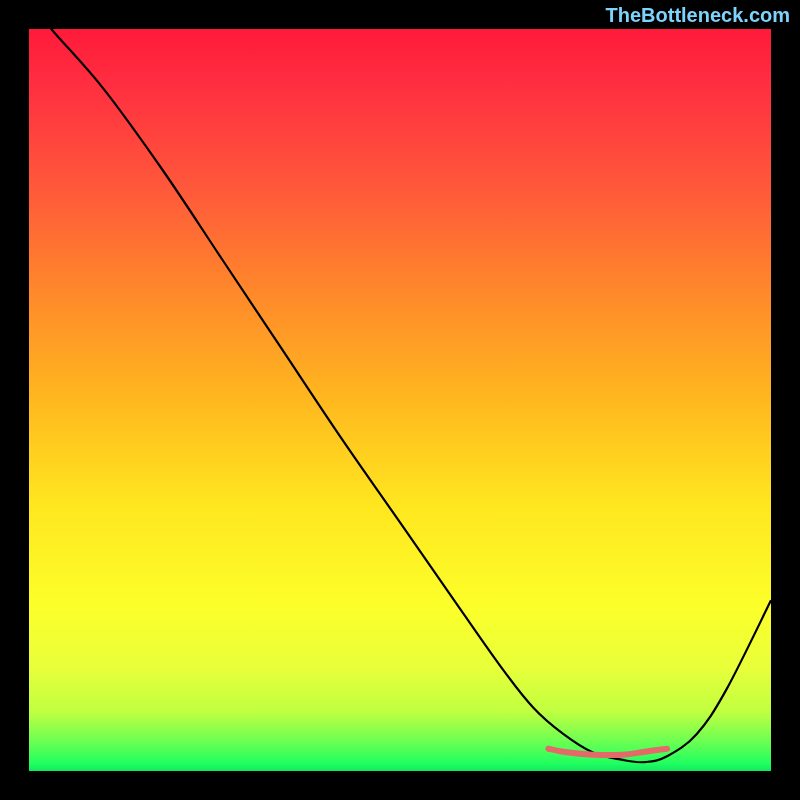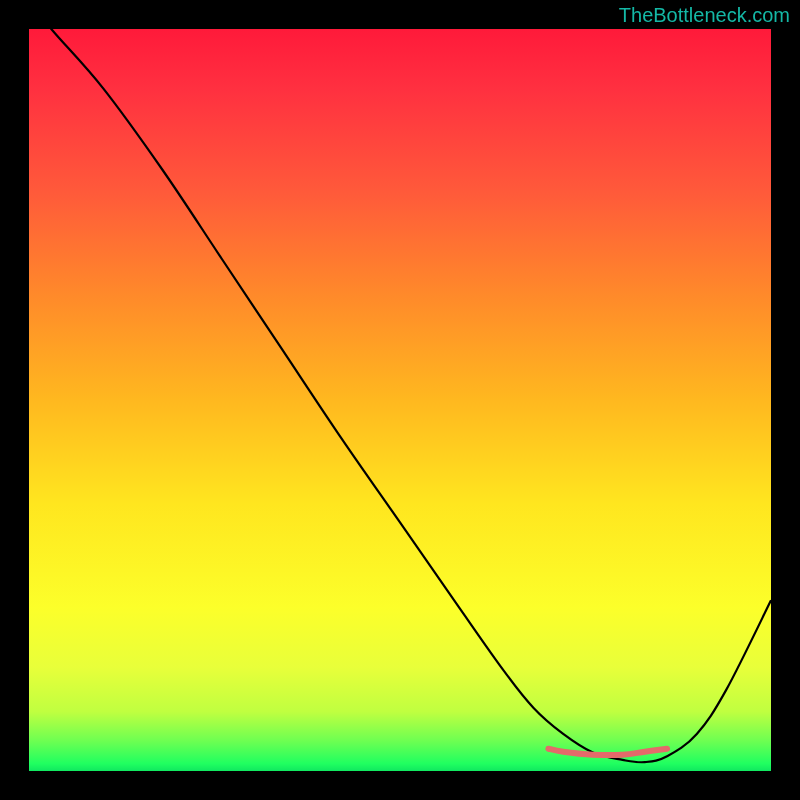--- a/index.html
+++ b/index.html
@@ -8,23 +8,23 @@
     height: 800px;
     background: #000;
     position: relative;
     font-family: Arial, sans-serif;
     overflow: hidden;
   }
   .watermark {
     position: absolute;
     top: 4px;
     right: 10px;
-    color: #14b8a6;
+    color: #7dd3fc;
     font-size: 20px;
-    font-weight: normal;
+    font-weight: bold;
     z-index: 10;
   }
   .plot-area {
     position: absolute;
     left: 29px;
     top: 29px;
     width: 742px;
     height: 742px;
   }
   .gradient-bg {

